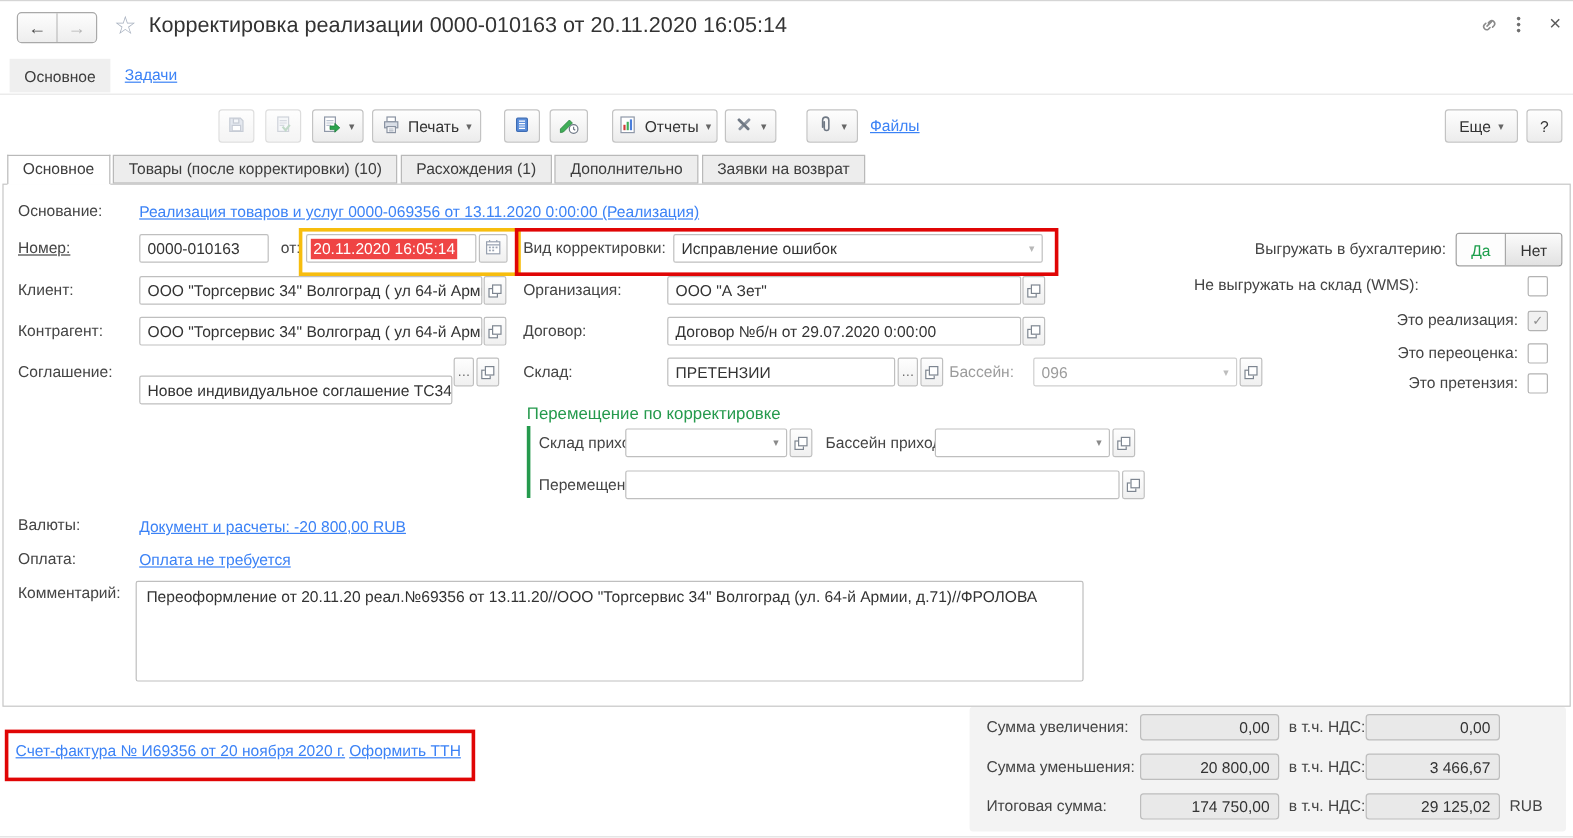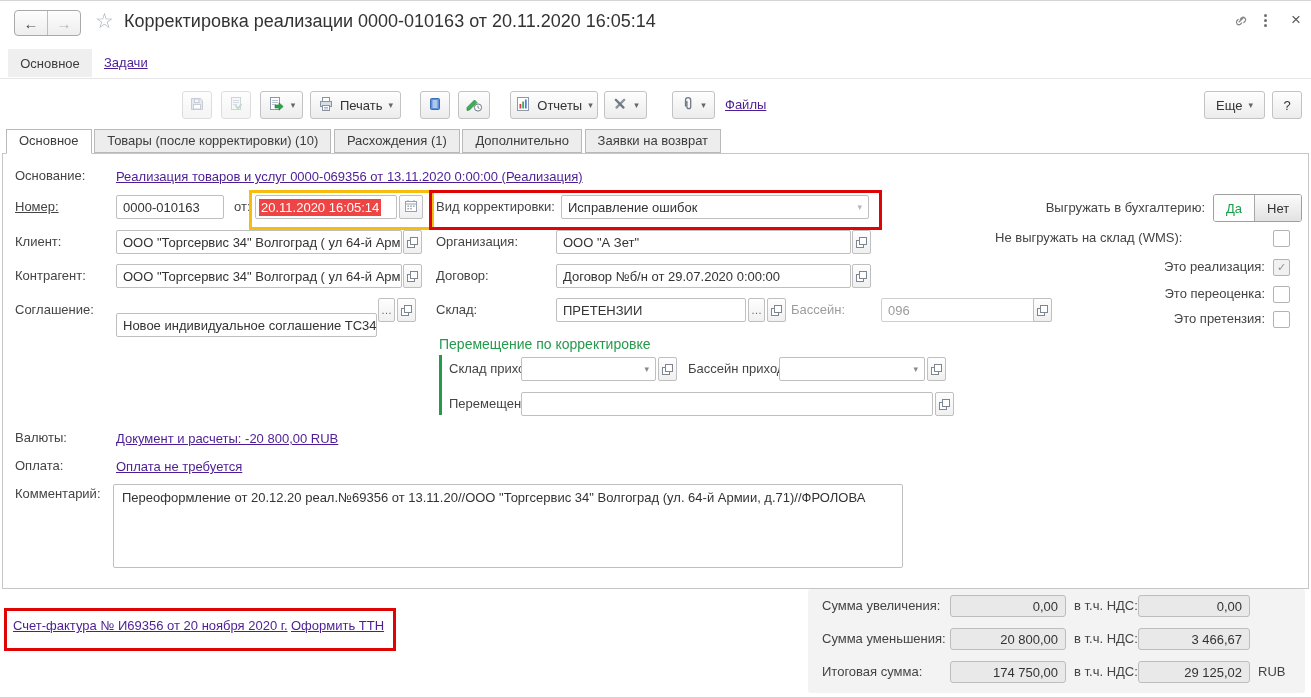--- a/index.html
+++ b/index.html
@@ -2,24 +2,24 @@
 <html><head>
 <meta charset="utf-8">
 <style>
   html,body{margin:0;padding:0;background:#fff;}
   .page{position:relative;width:1311px;height:698px;background:#fff;
         font-family:"Liberation Sans",sans-serif;font-size:13px;color:#333;
         border-top:1px solid #d5d5d5;border-bottom:1px solid #d5d5d5;overflow:hidden;box-sizing:border-box;}
   .r{position:absolute;box-sizing:border-box;}
   .lbl{position:absolute;white-space:nowrap;color:#444;line-height:24px;box-sizing:border-box;}
   .lbl.dis{color:#9c9c9c;}
-  .lnk{color:#4c1d95;text-decoration:underline;white-space:nowrap;cursor:pointer;text-align:right;}
+  .lnk{color:#3b82f6;text-decoration:underline;white-space:nowrap;cursor:pointer;text-align:right;}
   .fld{position:absolute;height:24px;background:#fff;border:1px solid #bfbfbf;border-radius:2px;
        display:flex;align-items:center;padding:0 6px;white-space:nowrap;overflow:hidden;box-sizing:border-box;color:#333;}
-  .fld.dis{color:#9c9c9c;border-color:#cfcfcf;margin-left:20px;}
+  .fld.dis{color:#9c9c9c;border-color:#cfcfcf;}
   .fld .caret{margin-left:auto;padding-left:6px;color:#8a8a8a;font-size:9px;}
   .fld.dis .caret{color:#bdbdbd;}
   .sqbtn{position:absolute;height:24px;width:19px;border:1px solid #bfbfbf;border-radius:2px;
          background:linear-gradient(#fefefe,#f0f0f0);display:flex;align-items:center;justify-content:center;
          box-sizing:border-box;cursor:pointer;color:#666;font-size:11px;line-height:1;}
   .ico-open{position:relative;width:11px;height:11px;display:inline-block;}
   .ico-open::after{content:"";position:absolute;right:0;top:0;width:6px;height:6px;border:1px solid #7d8590;background:#fff;}
   .ico-open::before{content:"";position:absolute;left:0;bottom:0;width:6px;height:6px;border:1px solid #7d8590;background:#fff;}
   .tbtn{position:absolute;height:28px;border:1px solid #c3c3c3;border-radius:3px;
         background:linear-gradient(#fefefe,#ececec);display:flex;align-items:center;justify-content:center;
@@ -316,21 +316,21 @@
     <div class="sqbtn" style="left:932px;top:238px;">
         <span class="ico-open"></span>
       </div>
 
     <div class="lbl" style="left:12px;top:272px;">Валюты:</div>
     <a class="r lnk" style="left:113px;top:277px;">Документ и расчеты: -20 800,00 RUB</a>
     <div class="lbl" style="left:12px;top:300px;">Оплата:</div>
     <a class="r lnk" style="left:113px;top:305px;">Оплата не требуется</a>
 
     <div class="lbl" style="left:12px;top:328px;">Комментарий:</div>
-    <div class="r" style="left:110px;top:330px;width:790px;height:84px;border:1px solid #bfbfbf;border-radius:2px;background:#fff;padding:5px 8px;color:#333;overflow:hidden;">Переоформление от 20.12.20 реал.№69356 от 13.11.20//ООО "Торгсервис 34" Волгоград (ул. 64-й Армии, д.71)//ФРОЛОВА</div>
+    <div class="r" style="left:110px;top:330px;width:790px;height:84px;border:1px solid #bfbfbf;border-radius:2px;background:#fff;padding:5px 8px;color:#333;overflow:hidden;">Переоформление от 20.11.20 реал.№69356 от 13.11.20//ООО "Торгсервис 34" Волгоград (ул. 64-й Армии, д.71)//ФРОЛОВА</div>
   </div>
 
   <div class="r" style="left:0;top:586px;width:1311px;height:112px;">
     <div class="r" style="left:808px;top:2px;width:497px;height:104px;background:#f3f3f3;border-radius:3px;"></div>
 
     <div class="annot red" style="left:4px;top:21px;width:386px;height:37px;"></div>
     <a class="r lnk" style="left:13px;top:31px;">Счет-фактура № И69356 от 20 ноября 2020 г.</a>
     <a class="r lnk" style="left:291px;top:31px;">Оформить ТТН</a>
 
     <div class="lbl" style="left:822px;top:8px;line-height:22px;">Сумма увеличения:</div>

